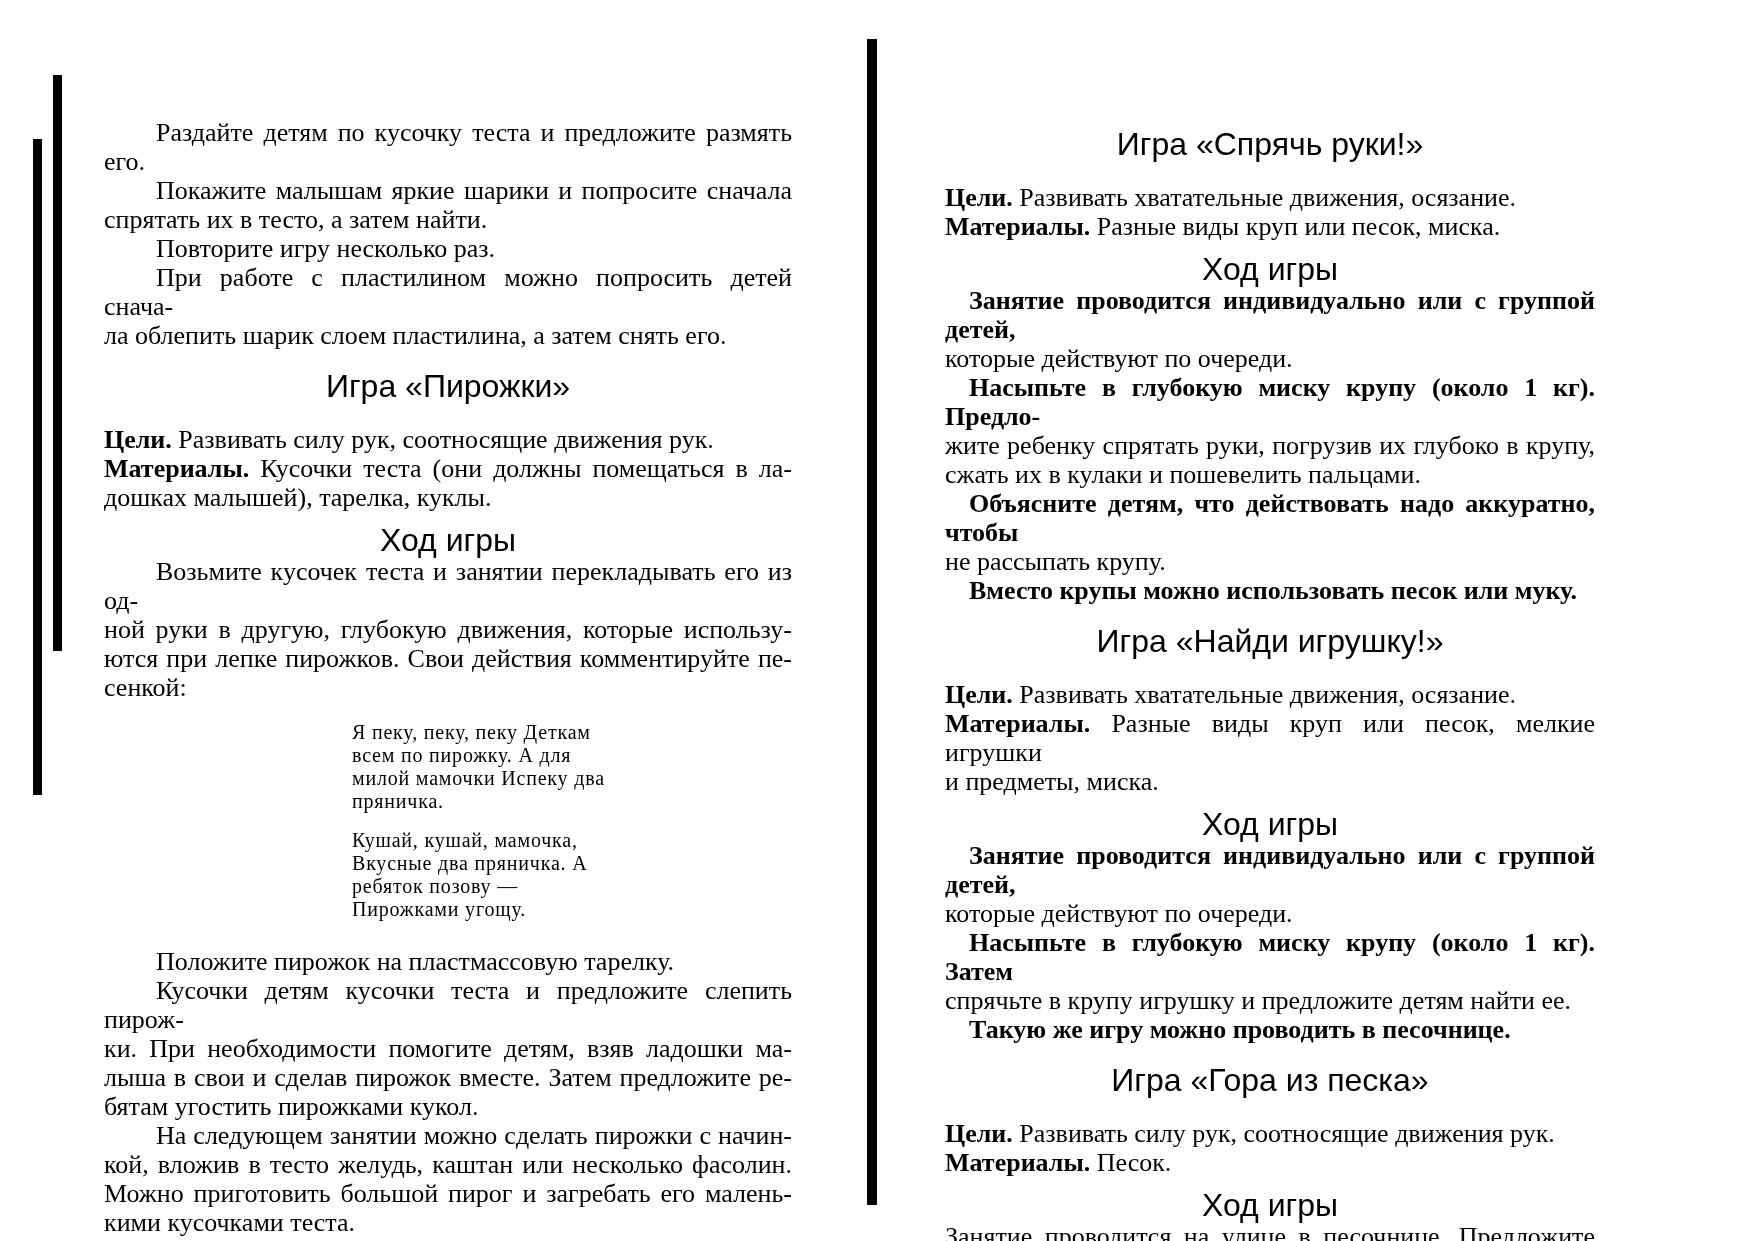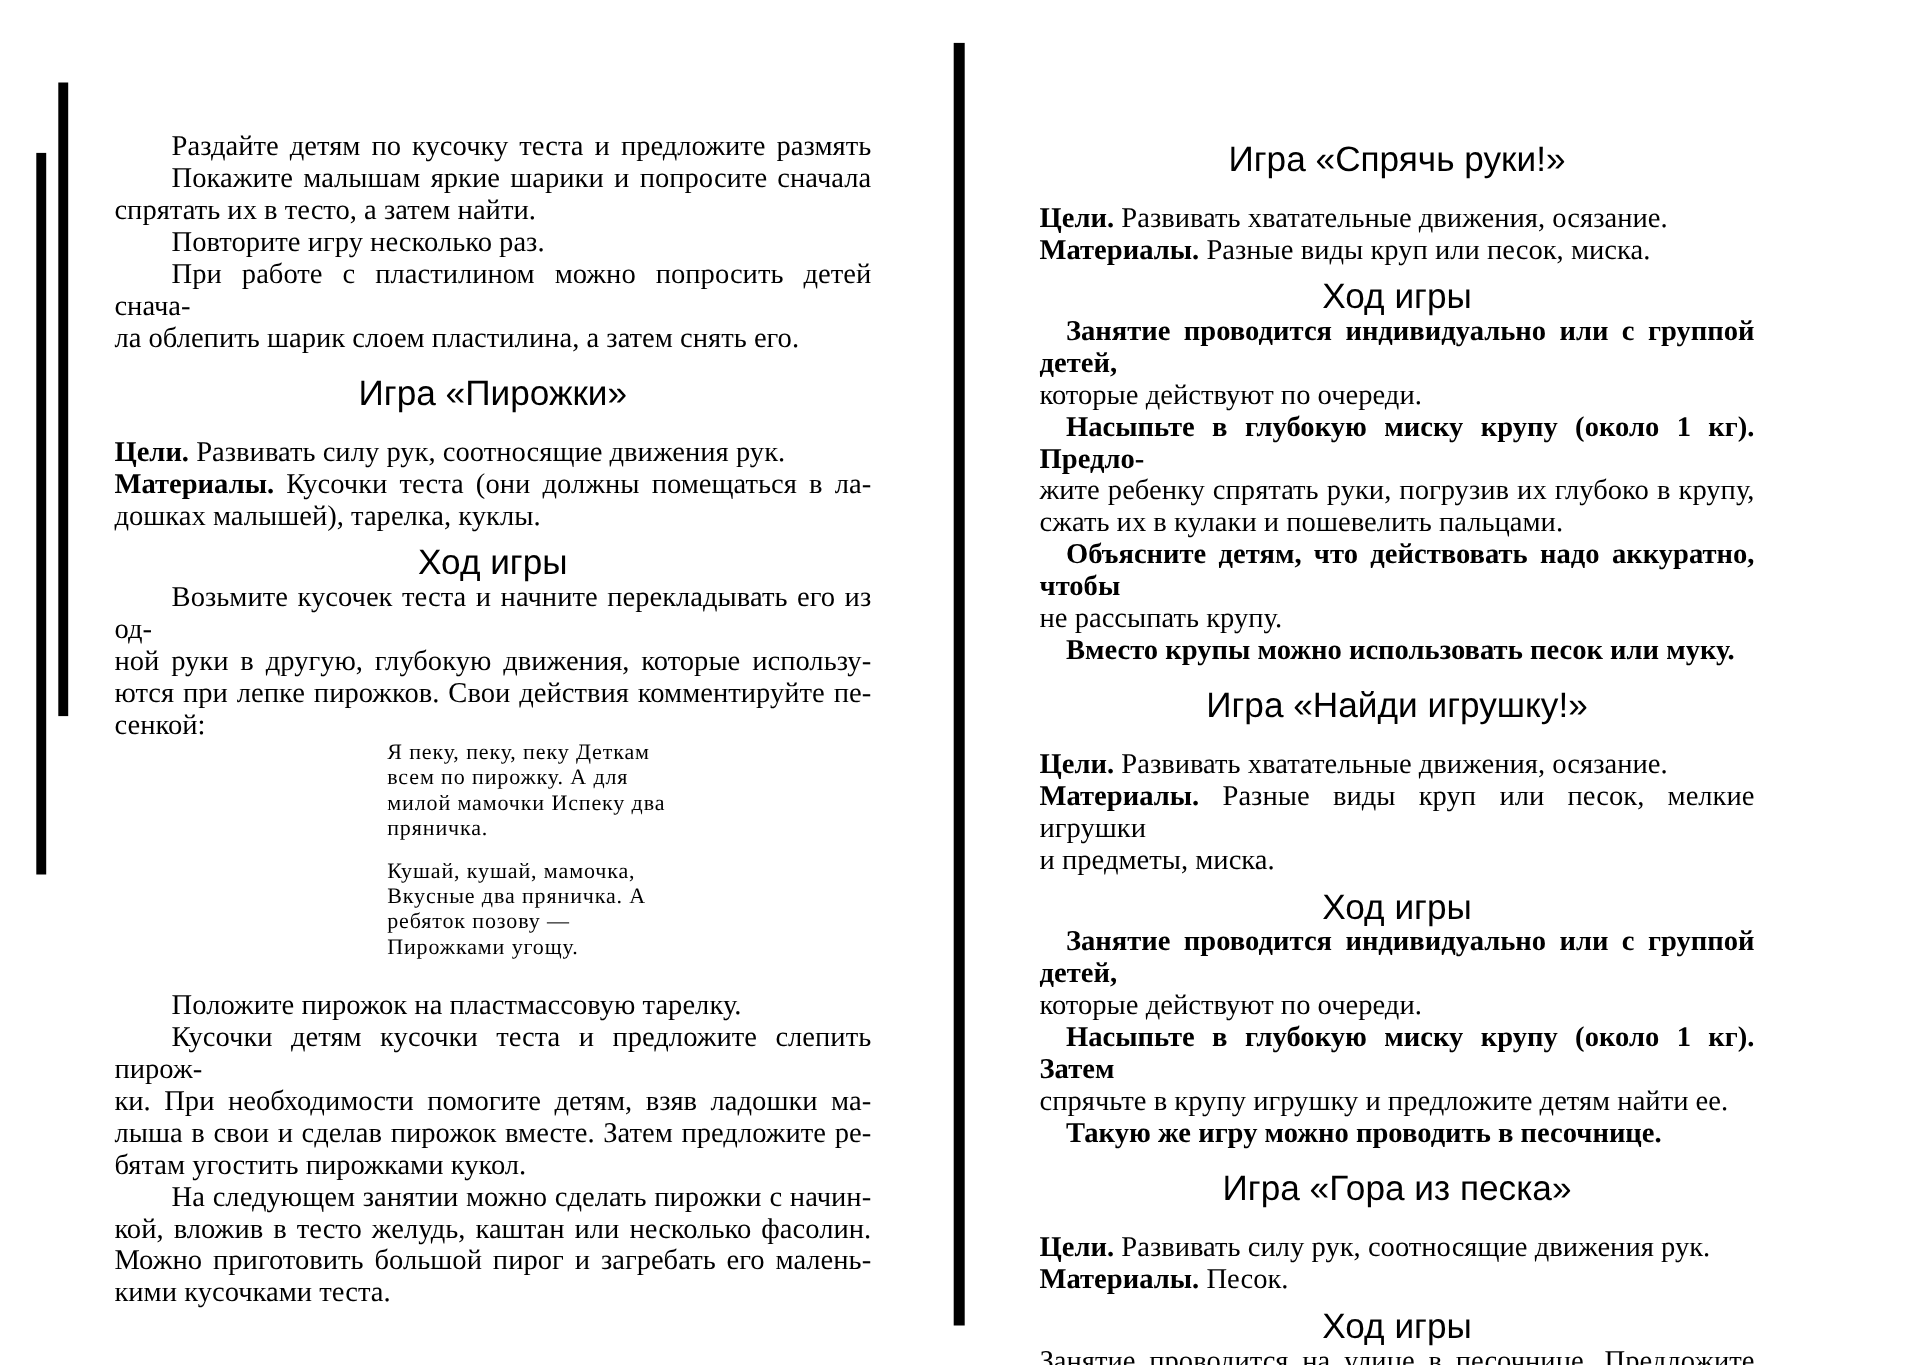--- a/index.html
+++ b/index.html
@@ -40,41 +40,42 @@
     font-weight: 400;
     text-align: center;
     text-align-last: center;
   }
   .h1 { margin: 22px 0 24px 0; }
   .h2 { margin: 14px 0 2px 0; }
   #col-right .h1:first-child { margin-top: 12px; }
 
   .poem {
     padding-left: 248px;
-    margin: 0 0 26px 0;
+    margin: 19px 0 26px 0;
   }
   .pline {
     font-size: 20px;
     line-height: 23px;
     letter-spacing: 0.8px;
     text-align: left;
   }
   .stanza + .stanza { margin-top: 16px; }
 </style>
 </head>
 <body>
 
 <div id="canvas">
   <div class="bar" id="bar-left-inner"></div>
   <div class="bar" id="bar-left-outer"></div>
   <div class="bar" id="bar-center"></div>
 
   <div class="col" id="col-left">
       <div class="para">
         <div class="line indent">Раздайте детям по кусочку теста и предложите размять</div>
+        <div class="line last">его.</div>
       </div>
       <div class="para">
         <div class="line indent">Покажите малышам яркие шарики и попросите сначала</div>
         <div class="line last">спрятать их в тесто, а затем найти.</div>
       </div>
       <div class="para">
         <div class="line last indent">Повторите игру несколько раз.</div>
       </div>
       <div class="para">
         <div class="line indent">При работе с пластилином можно попросить детей снача-</div>
@@ -83,21 +84,21 @@
       <div class="h1">Игра «Пирожки»</div>
       <div class="para">
         <div class="line last"><b class="lead">Цели.</b> Развивать силу рук, соотносящие движения рук.</div>
       </div>
       <div class="para">
         <div class="line"><b class="lead">Материалы.</b> Кусочки теста (они должны помещаться в ла-</div>
         <div class="line last">дошках малышей), тарелка, куклы.</div>
       </div>
       <div class="h2">Ход игры</div>
       <div class="para">
-        <div class="line indent">Возьмите кусочек теста и начните перекладывать его из од-</div>
+        <div class="line indent">Возьмите кусочек теста и занятии перекладывать его из од-</div>
         <div class="line">ной руки в другую, глубокую движения, которые использу-</div>
         <div class="line">ются при лепке пирожков. Свои действия комментируйте пе-</div>
         <div class="line last">сенкой:</div>
       </div>
       <div class="poem">
         <div class="stanza">
           <div class="pline">Я пеку, пеку, пеку Деткам</div>
           <div class="pline">всем по пирожку. А для</div>
           <div class="pline">милой мамочки Испеку два</div>
           <div class="pline">пряничка.</div>

